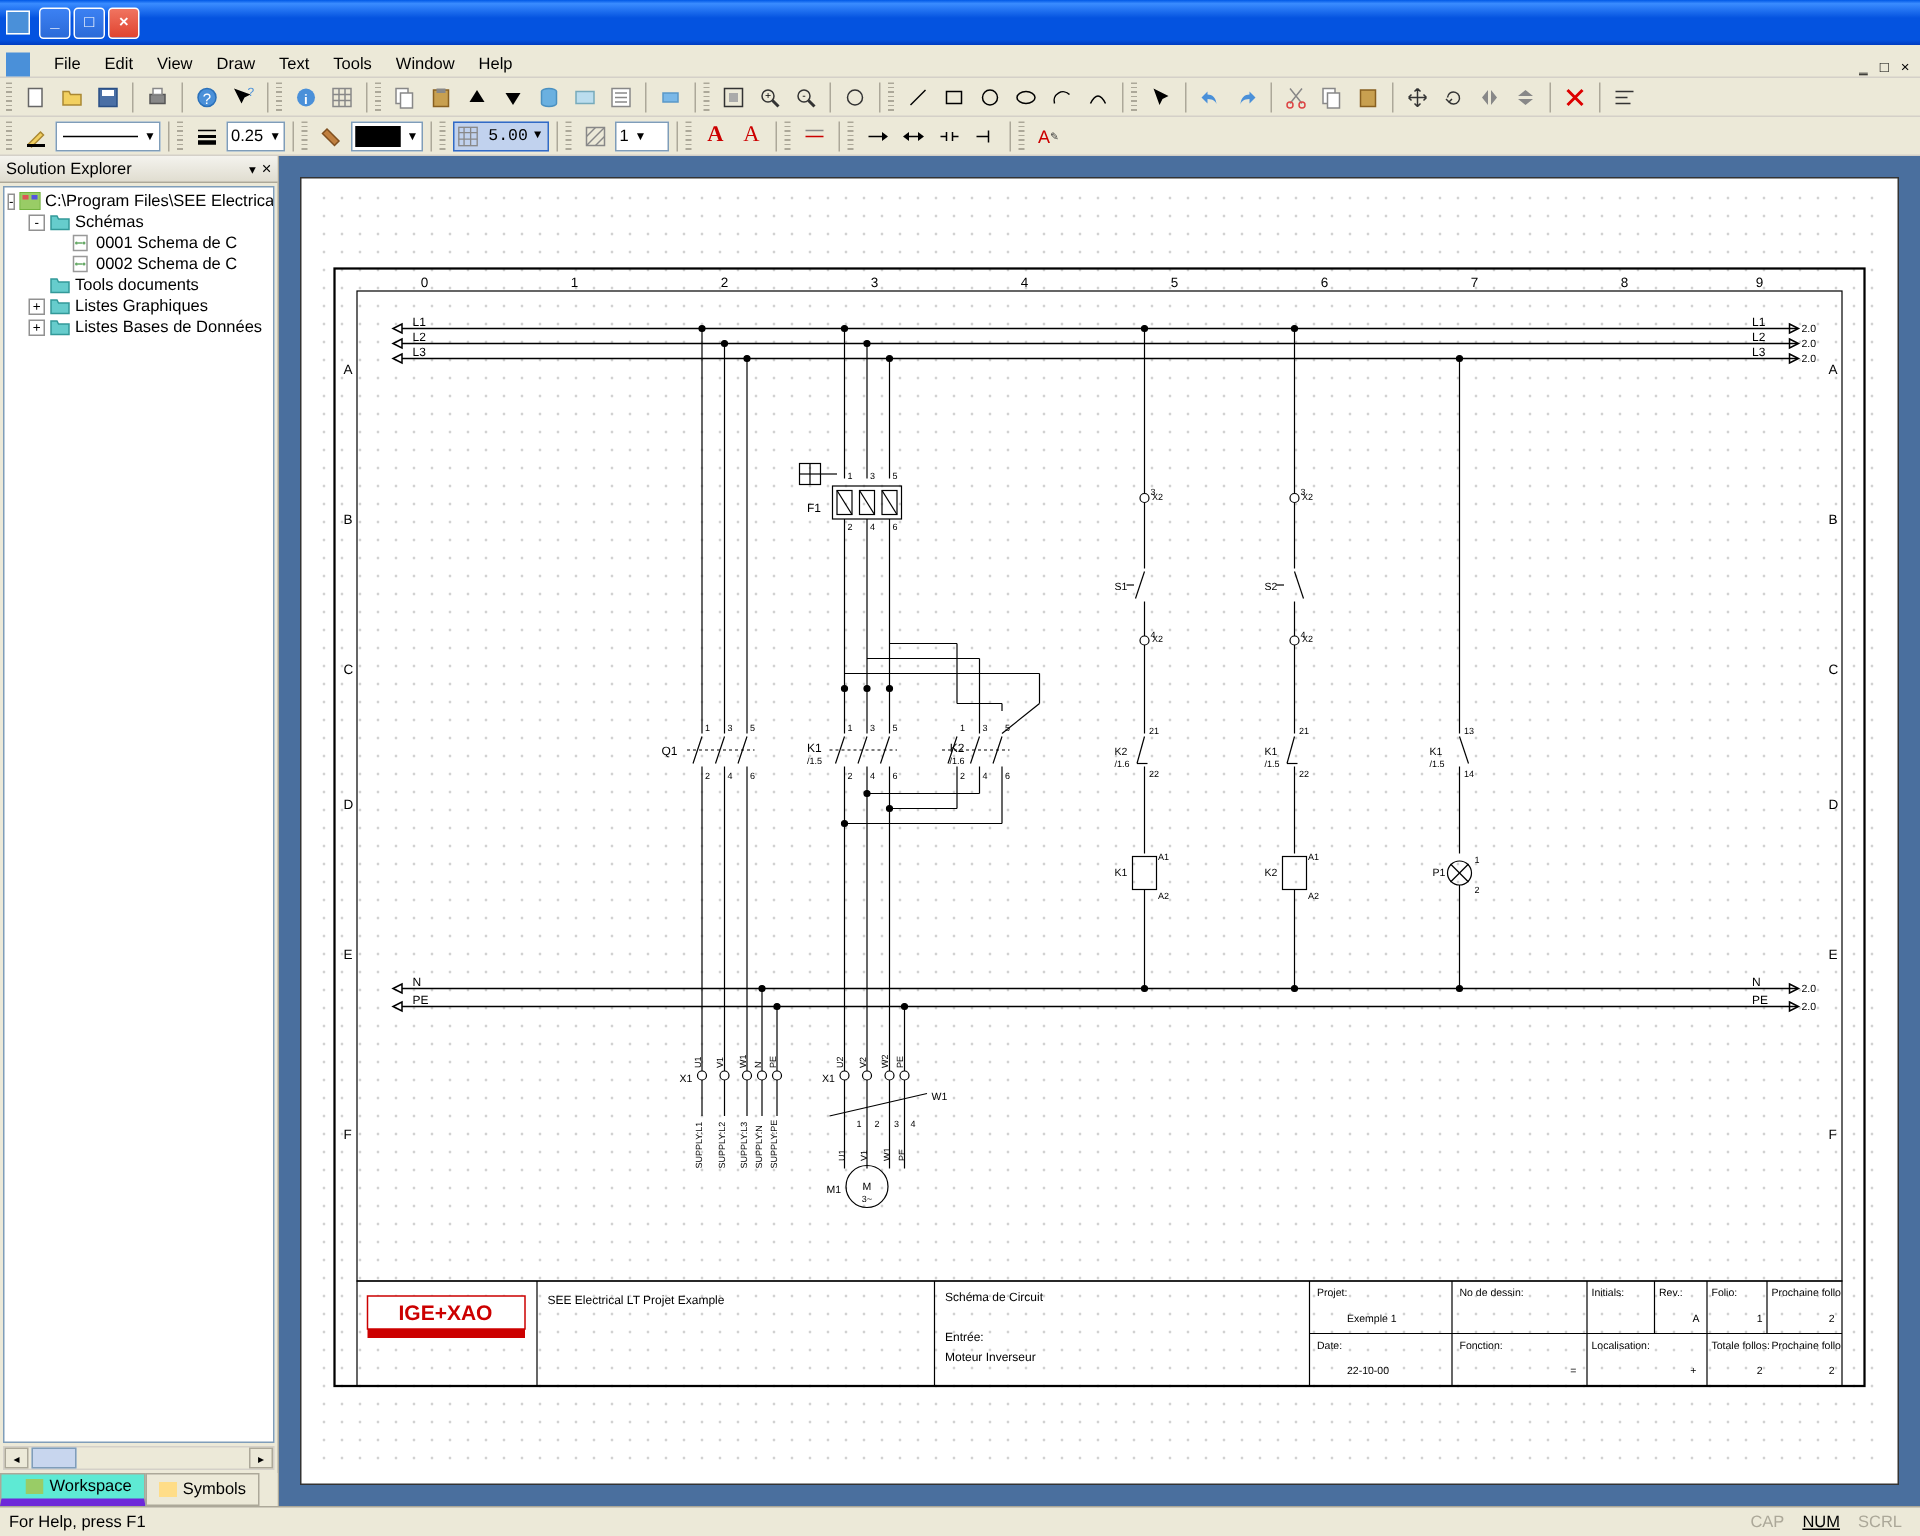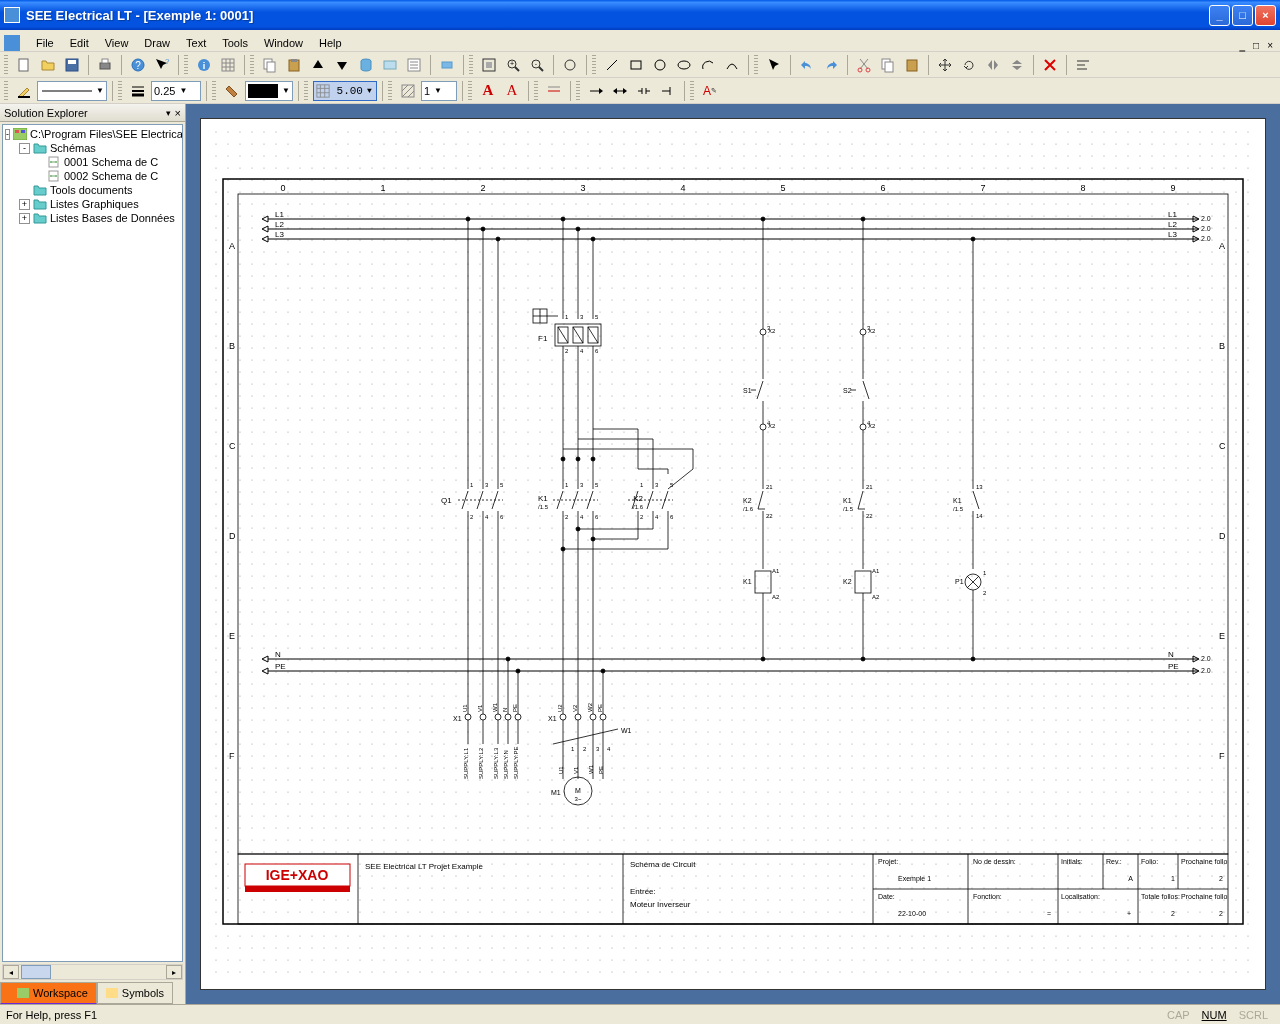--- a/index.html
+++ b/index.html
@@ -45,42 +45,41 @@
 .tree-node .noexp { width: 11px; display: inline-block; margin-right: 3px; }
 .tree-node .icon { width: 14px; height: 12px; margin-right: 3px; display: inline-flex; align-items: center; justify-content: center; }
 .tree-indent-1 { padding-left: 14px; }
 .tree-indent-2 { padding-left: 28px; }
 .hscroll { height: 16px; background: #ece9d8; display: flex; align-items: center; border: 1px solid #d4d0c8; margin: 0 2px 2px 2px; }
 .hscroll .btn { width: 16px; height: 14px; background: #ece9d8; border: 1px solid #aca899; font-size: 8px; display: flex; align-items: center; justify-content: center; }
 .hscroll .thumb { width: 30px; height: 14px; background: #c8d6ee; border: 1px solid #7f9db9; margin-left: 2px; }
 .hscroll .track { flex: 1; }
 .explorer-tabs { display: flex; height: 22px; background: #ece9d8; }
 .exp-tab { padding: 3px 8px; border: 1px solid #aca899; font-size: 11px; cursor: pointer; display: flex; align-items: center; gap: 4px; }
-.exp-tab.active { background: #f97316; border-bottom: 1px solid #6d28d9; padding-left: 16px; }
+.exp-tab.active { background: #5eead4; border-bottom: 5px solid #6d28d9; padding-left: 16px; }
 .exp-tab .ticon { width: 12px; height: 10px; }
 
 
 .canvas-wrap { flex: 1; background: #4a6f9e; padding: 14px; overflow: hidden; }
 .drawing-page { background: white; width: 100%; height: 100%; border: 1px solid #333; position: relative; }
 .drawing-svg { width: 100%; height: 100%; }
 
 
 .statusbar { height: 20px; background: #ece9d8; border-top: 1px solid #aca899; display: flex; align-items: center; padding: 0 6px; font-size: 11px; }
 .statusbar .spacer { flex: 1; }
 .statusbar .ind { padding: 0 6px; color: #aca899; }
 .statusbar .ind.active { color: #000; text-decoration: underline; }
 
 text { font-family: Arial, sans-serif; }
 </style>
 </head>
 <body>
 
 <div class="titlebar">
   <div class="app-icon"></div>
-  <div class="title">SEE Electrical LT - [Exemple 1: 0001]</div>
   <div class="win-btns">
     <div class="win-btn min">_</div>
     <div class="win-btn max">□</div>
     <div class="win-btn close">×</div>
   </div>
 </div>
 
 <div class="menubar">
   <div class="m-icon"></div>
   <span class="menu-item">File</span>
@@ -353,21 +352,21 @@
     </div>
   <div class="sep"></div>
   <div class="grip"></div>
   <div class="tb-btn">
       <svg viewBox="0 0 16 16">
         <line x1="2" y1="4" x2="14" y2="4" stroke="#000" stroke-width="1"></line>
         <line x1="2" y1="8" x2="14" y2="8" stroke="#000" stroke-width="2"></line>
         <line x1="2" y1="12" x2="14" y2="12" stroke="#000" stroke-width="3"></line>
       </svg>
     </div>
-  <div class="tb-combo" style="width:50px;">
+  <div class="tb-combo" style="width:39px;">
       <span>0.25</span>
       <span class="arrow">▼</span>
     </div>
   <div class="sep"></div>
   <div class="grip"></div>
   <div class="tb-btn">
       <svg viewBox="0 0 16 16">
         <path d="M5 3l8 8-3 3-8-8z" fill="#c08040" stroke="#805020"></path>
       </svg>
     </div>

